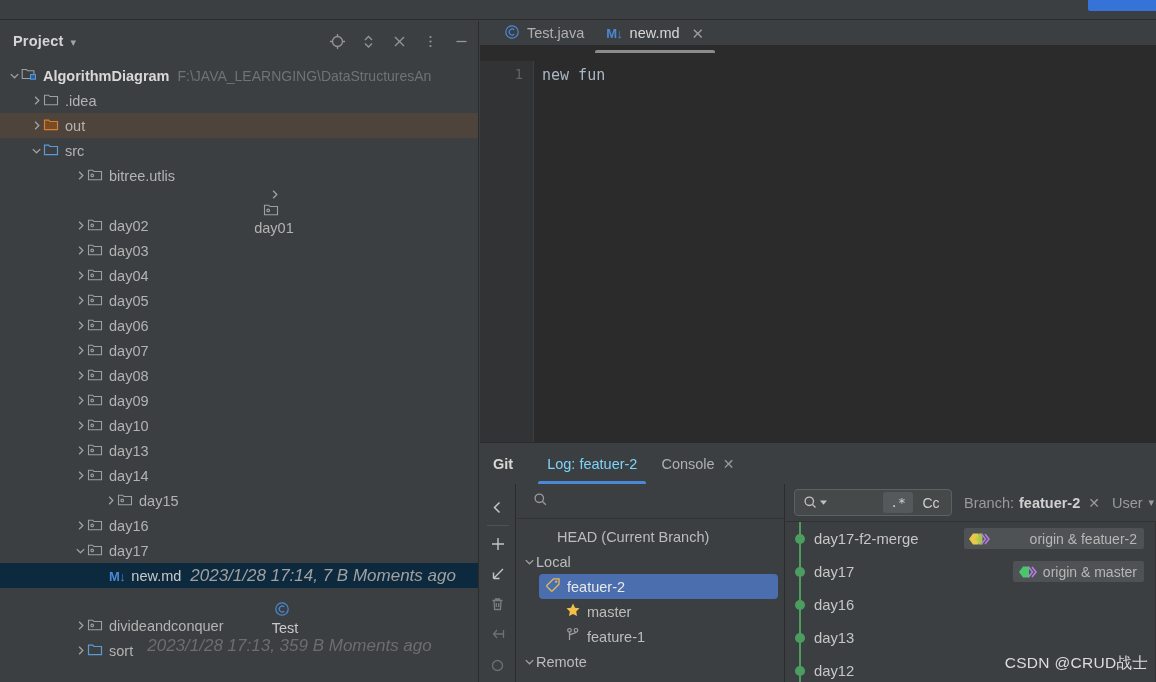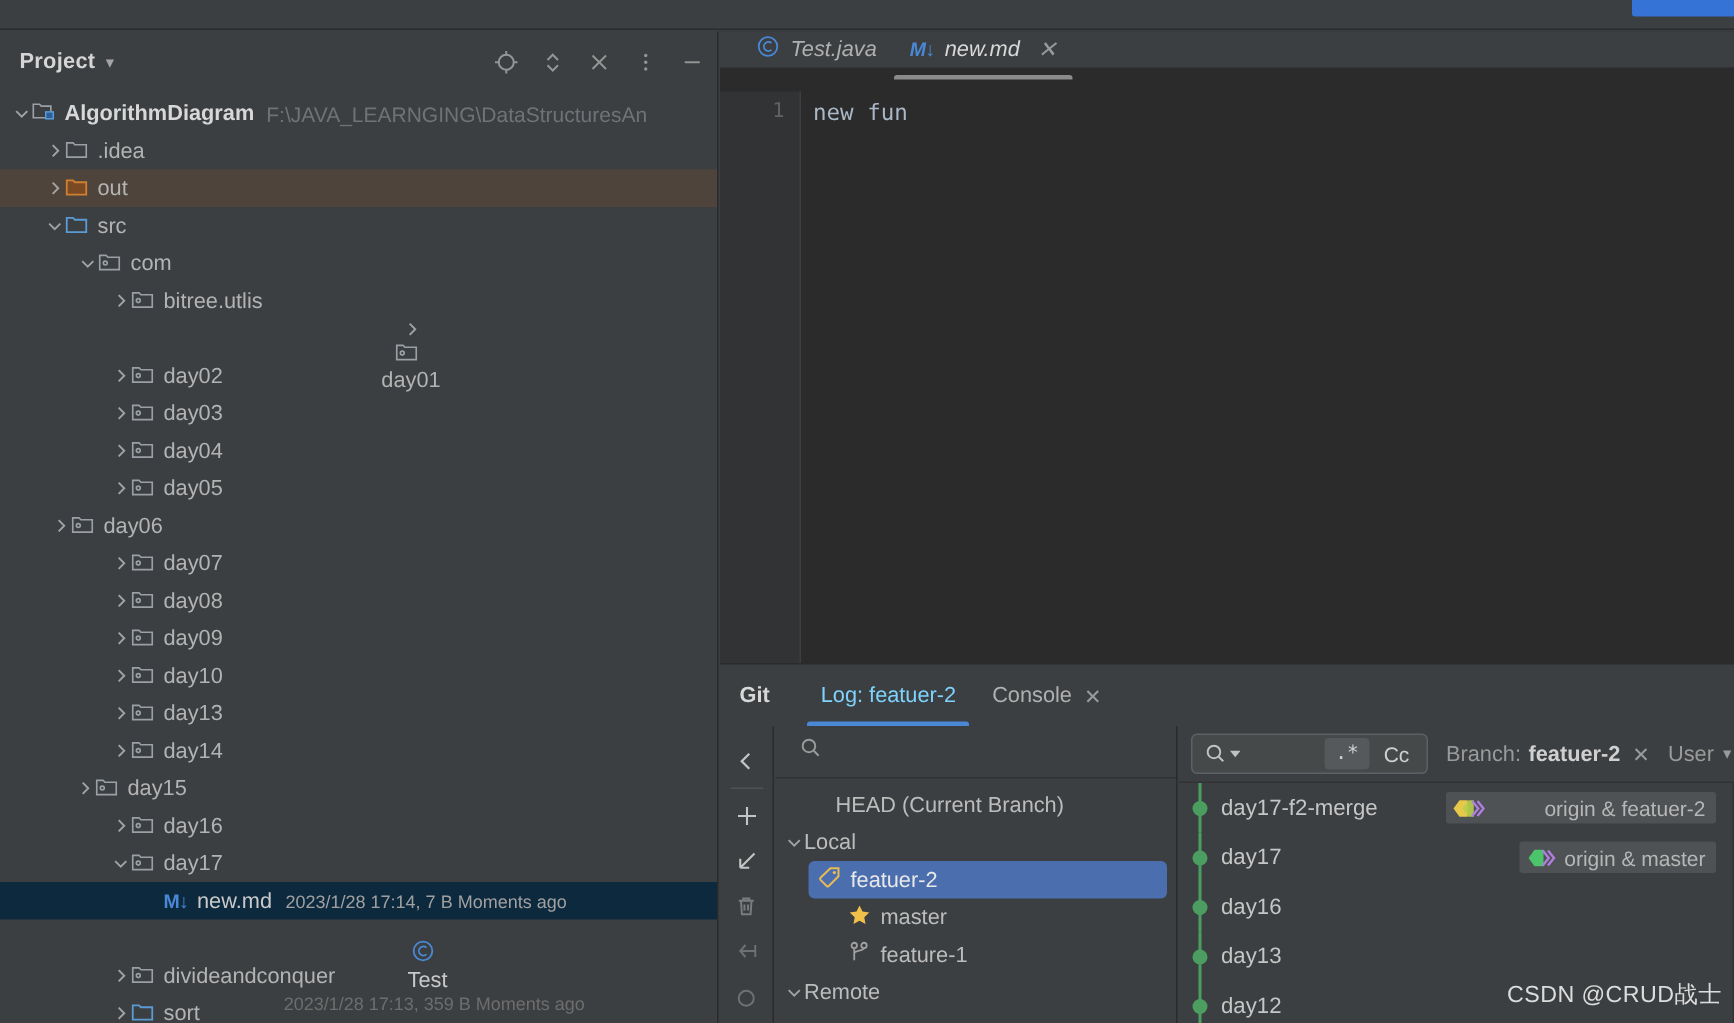--- a/index.html
+++ b/index.html
@@ -62,32 +62,32 @@
   .row.selected { background: #0d293e; }
   .twisty {
     width: 13px; height: 13px; flex: 0 0 13px; position: relative; opacity: .75;
   }
   .twisty.none { opacity: 0; }
   .twisty svg { display: block; }
   .ic { flex: 0 0 auto; margin-right: 6px; display: block; }
   .label { color: #b3b3b3; }
   .label.root { color: #d8d8d8; font-weight: bold; }
   .label.file { color: #c9c9c9; }
-  .meta { color: #6d6d6d; margin-left: 9px; font-size: 12px; }
+  .meta { color: #6d6d6d; margin-left: 9px; font-size: 17px; font-style: italic; }
   .meta.sel { color: #a0a0a0; }
   .path-meta { color: #6f7376; margin-left: 8px; font-size: 14px; }
 
   
   .editor-area {
     position: absolute; left: 480px; top: 21px; width: 676px; height: 421px;
     background: #2b2b2b;
   }
   .tabbar {
     position: relative; height: 24px; width: 100%; background: #3c3f41;
-    display: flex; align-items: center; padding-left: 13px; font-style: italic;
+    display: flex; align-items: center; padding-left: 13px;
   }
   .tab {
     position: relative; height: 40px; display: flex; align-items: center;
     padding: 0 11px; gap: 7px; font-size: 14.5px; color: #b0b0b0;
   }
   .tab.active { color: #d8d8d8; }
   .tab.active::after {
     content: ""; position: absolute; left: 0; right: 0; bottom: 0;
     height: 3px; background: #8b8b8b; border-radius: 2px 2px 0 0;
   }
@@ -308,32 +308,20 @@
           <span class="twisty">
             <svg width="13" height="13" viewBox="0 0 14 14" fill="none" stroke="#c2c2c2" stroke-width="1.4">
               <path d="M3 5.5L7 9.5 11 5.5"></path>
             </svg>
           </span>
           <span class="ic"><svg width="16" height="16" viewBox="0 0 16 16">
               <path d="M1.5 4.2h4.2l1.2 1.3h7.6v8.2H1.5z" fill="none" stroke="#5b9bd5" stroke-width="1.2"></path>
             </svg></span>
           <span class="label ">src</span>
         </div>
-        <div class="row" style="padding-left: 52px;">
-          <span class="twisty">
-            <svg width="13" height="13" viewBox="0 0 14 14" fill="none" stroke="#c2c2c2" stroke-width="1.4">
-              <path d="M3 5.5L7 9.5 11 5.5"></path>
-            </svg>
-          </span>
-          <span class="ic"><svg width="16" height="16" viewBox="0 0 16 16">
-              <path d="M1.5 4.2h4.2l1.2 1.3h7.6v8.2H1.5z" fill="none" stroke="#9aa0a6" stroke-width="1.1"></path>
-              <circle cx="5.2" cy="9.4" r="1.3" fill="none" stroke="#9aa0a6" stroke-width="1.1"></circle>
-            </svg></span>
-          <span class="label ">com</span>
-        </div>
         <div class="row" style="padding-left: 74px;">
           <span class="twisty">
             <svg width="13" height="13" viewBox="0 0 14 14" fill="none" stroke="#c2c2c2" stroke-width="1.4">
               <path d="M5.5 3L9.5 7 5.5 11"></path>
             </svg>
           </span>
           <span class="ic"><svg width="16" height="16" viewBox="0 0 16 16">
               <path d="M1.5 4.2h4.2l1.2 1.3h7.6v8.2H1.5z" fill="none" stroke="#9aa0a6" stroke-width="1.1"></path>
               <circle cx="5.2" cy="9.4" r="1.3" fill="none" stroke="#9aa0a6" stroke-width="1.1"></circle>
             </svg></span>
@@ -392,21 +380,21 @@
             <svg width="13" height="13" viewBox="0 0 14 14" fill="none" stroke="#c2c2c2" stroke-width="1.4">
               <path d="M5.5 3L9.5 7 5.5 11"></path>
             </svg>
           </span>
           <span class="ic"><svg width="16" height="16" viewBox="0 0 16 16">
               <path d="M1.5 4.2h4.2l1.2 1.3h7.6v8.2H1.5z" fill="none" stroke="#9aa0a6" stroke-width="1.1"></path>
               <circle cx="5.2" cy="9.4" r="1.3" fill="none" stroke="#9aa0a6" stroke-width="1.1"></circle>
             </svg></span>
           <span class="label ">day05</span>
         </div>
-        <div class="row" style="padding-left: 34px; text-align: right;">
+        <div class="row" style="padding-left: 74px; text-align: right;">
           <span class="twisty">
             <svg width="13" height="13" viewBox="0 0 14 14" fill="none" stroke="#c2c2c2" stroke-width="1.4">
               <path d="M5.5 3L9.5 7 5.5 11"></path>
             </svg>
           </span>
           <span class="ic"><svg width="16" height="16" viewBox="0 0 16 16">
               <path d="M1.5 4.2h4.2l1.2 1.3h7.6v8.2H1.5z" fill="none" stroke="#9aa0a6" stroke-width="1.1"></path>
               <circle cx="5.2" cy="9.4" r="1.3" fill="none" stroke="#9aa0a6" stroke-width="1.1"></circle>
             </svg></span>
           <span class="label ">day06</span>
@@ -476,21 +464,21 @@
             <svg width="13" height="13" viewBox="0 0 14 14" fill="none" stroke="#c2c2c2" stroke-width="1.4">
               <path d="M5.5 3L9.5 7 5.5 11"></path>
             </svg>
           </span>
           <span class="ic"><svg width="16" height="16" viewBox="0 0 16 16">
               <path d="M1.5 4.2h4.2l1.2 1.3h7.6v8.2H1.5z" fill="none" stroke="#9aa0a6" stroke-width="1.1"></path>
               <circle cx="5.2" cy="9.4" r="1.3" fill="none" stroke="#9aa0a6" stroke-width="1.1"></circle>
             </svg></span>
           <span class="label ">day14</span>
         </div>
-        <div class="row" style="padding-left: 50px;">
+        <div class="row" style="padding-left: 104px;">
           <span class="twisty">
             <svg width="13" height="13" viewBox="0 0 14 14" fill="none" stroke="#c2c2c2" stroke-width="1.4">
               <path d="M5.5 3L9.5 7 5.5 11"></path>
             </svg>
           </span>
           <span class="ic"><svg width="16" height="16" viewBox="0 0 16 16">
               <path d="M1.5 4.2h4.2l1.2 1.3h7.6v8.2H1.5z" fill="none" stroke="#9aa0a6" stroke-width="1.1"></path>
               <circle cx="5.2" cy="9.4" r="1.3" fill="none" stroke="#9aa0a6" stroke-width="1.1"></circle>
             </svg></span>
           <span class="label ">day15</span>

